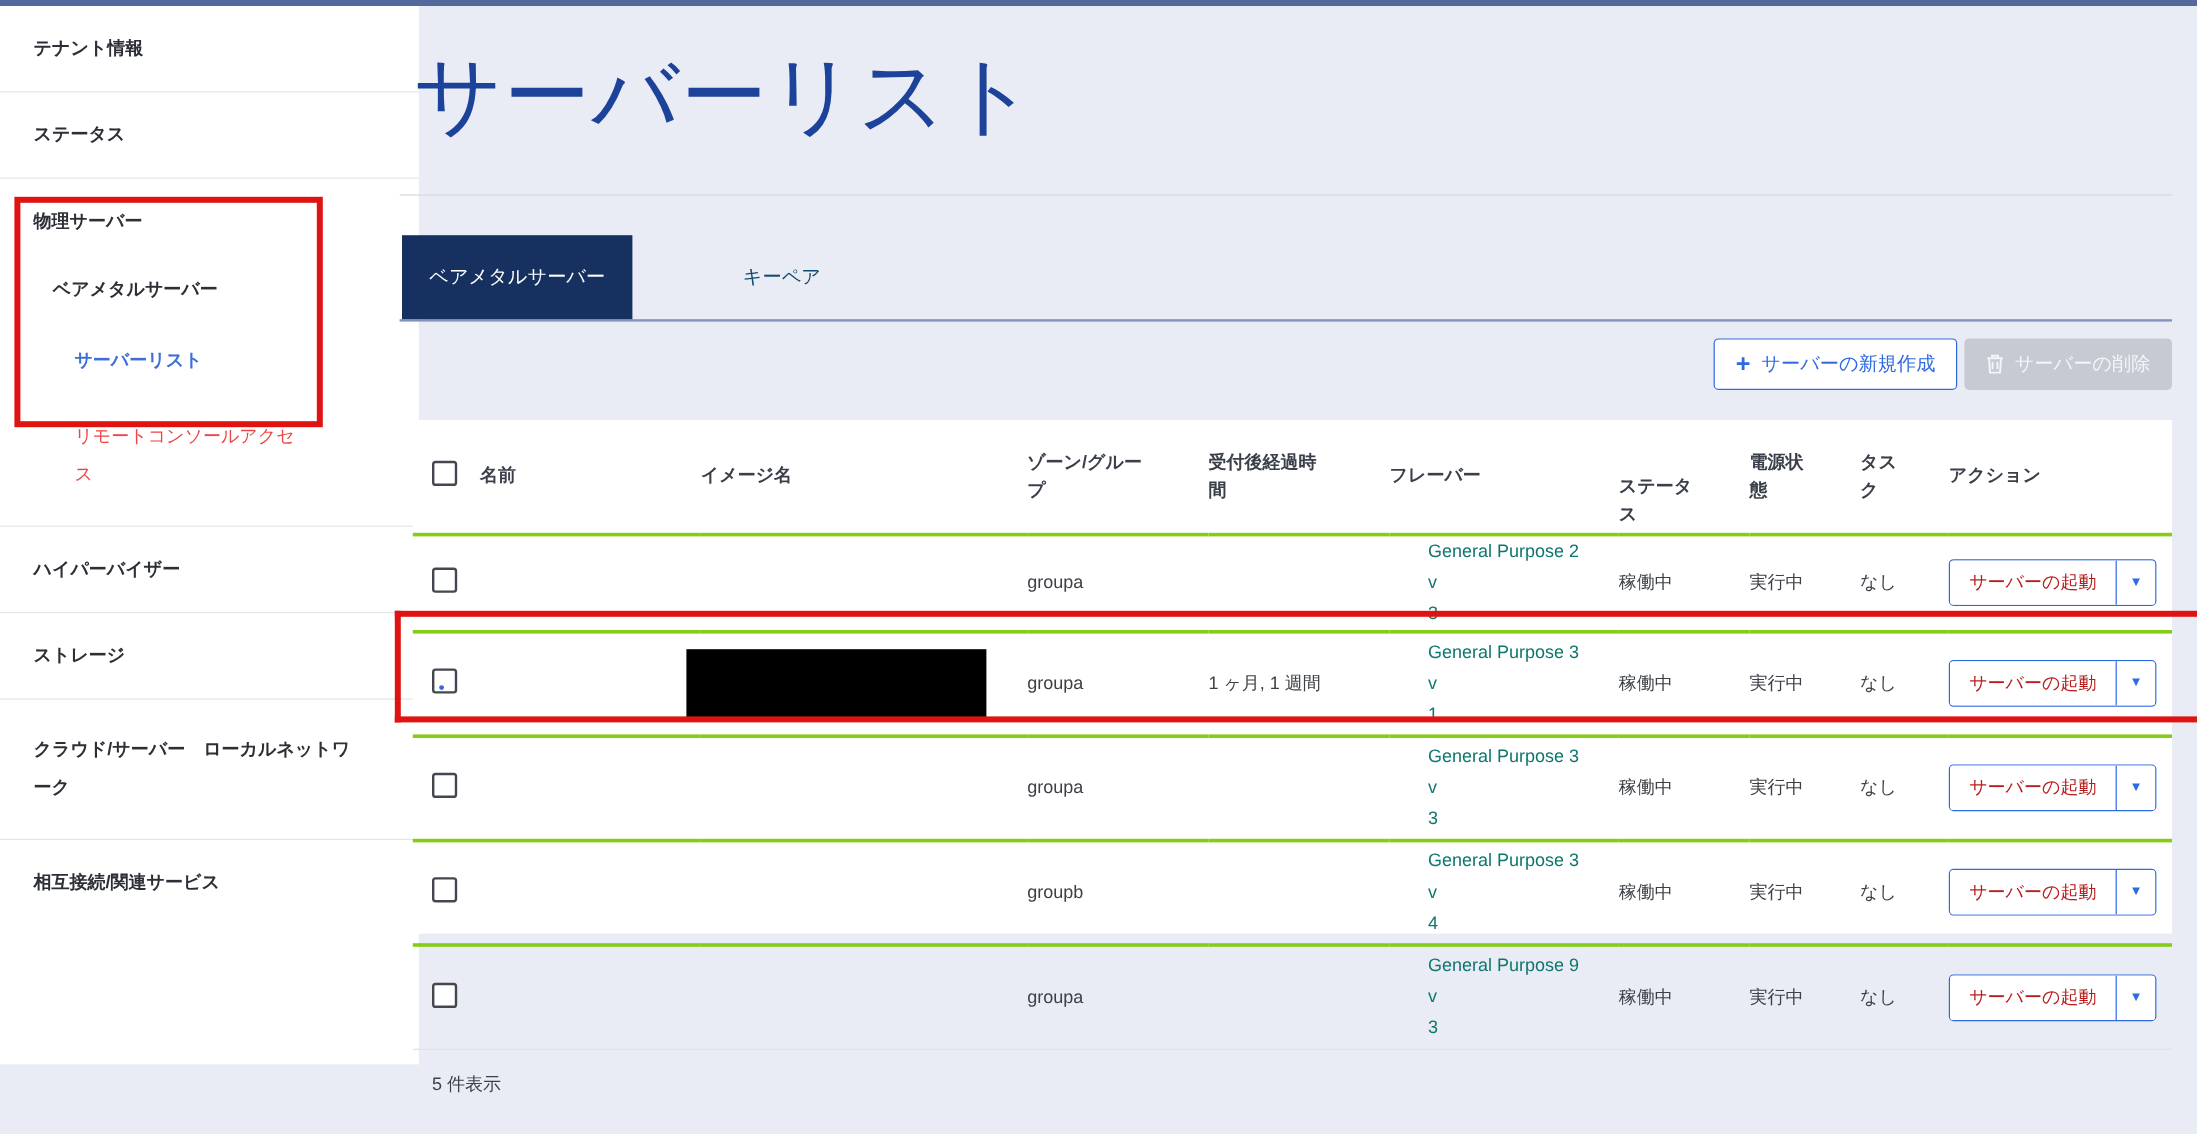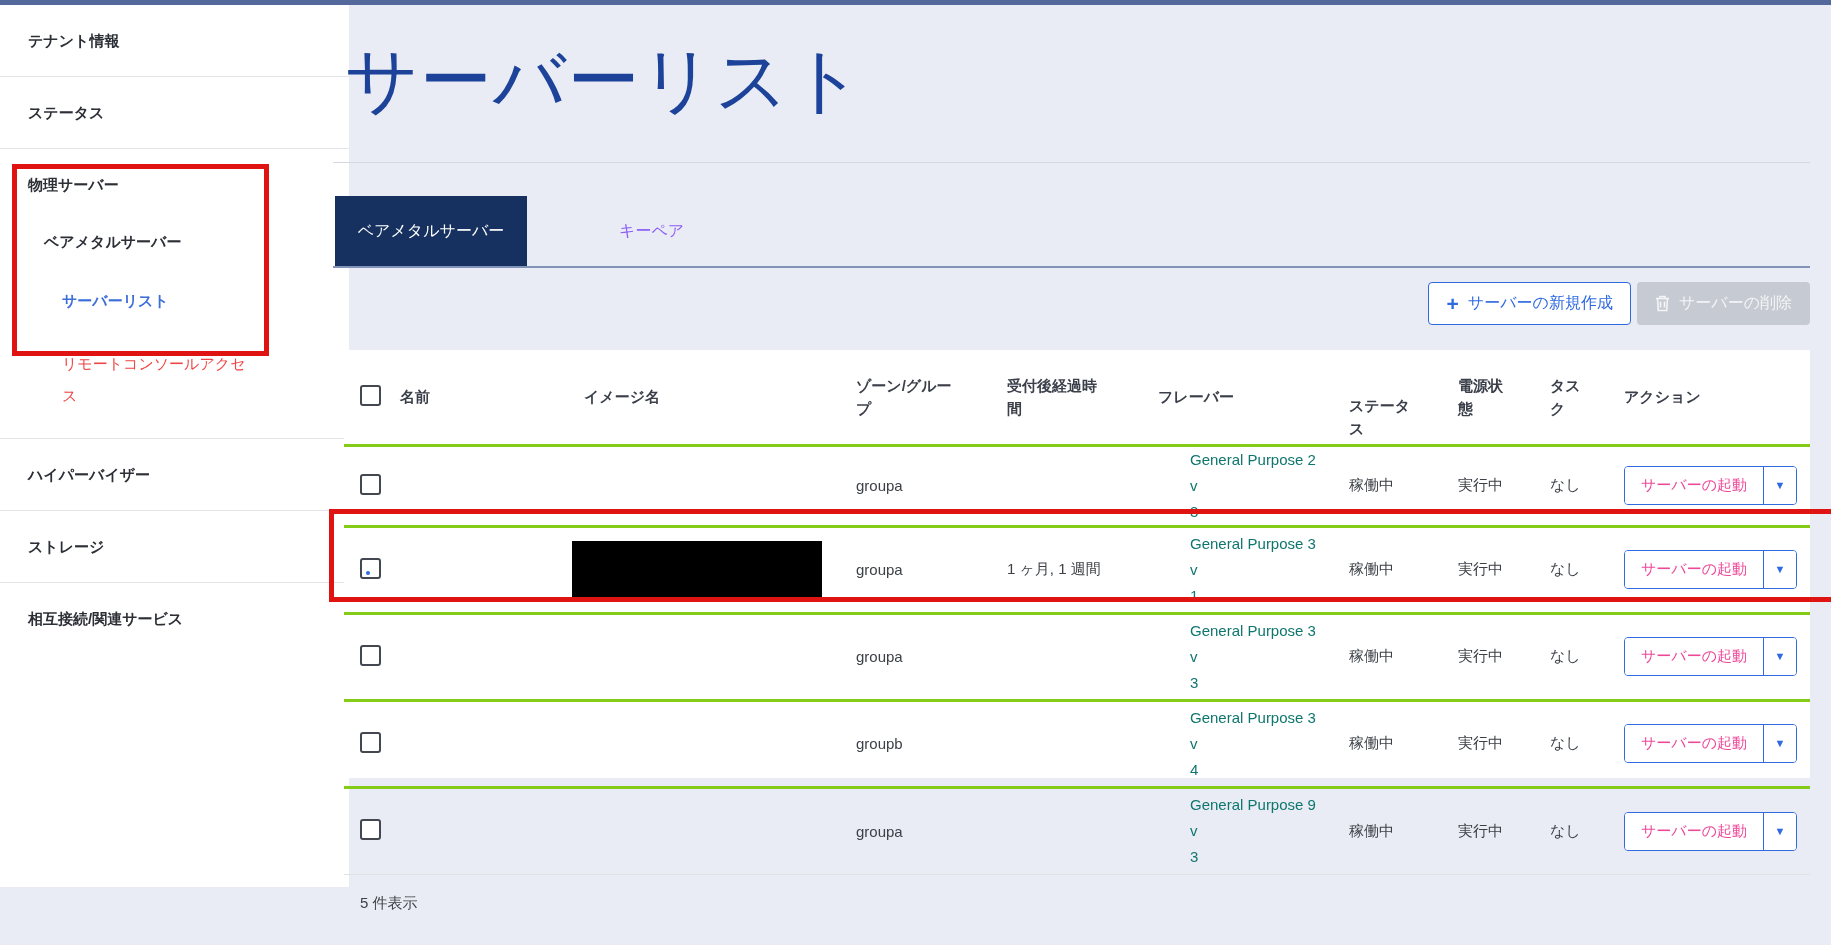--- a/index.html
+++ b/index.html
@@ -43,21 +43,21 @@
     display:flex; align-items:stretch;
   }
   .tab {
     display:flex; align-items:center; justify-content:center;
     font-size:16px; cursor:pointer;
   }
   .tab.active {
     margin-left:2px; width:192px;
     background:#16315f; color:#ffffff;
   }
-  .tab.plain { color:#8b5cf6; padding:0 46px; margin-left:46px;text-align:center; }
+  .tab.plain { color:#0c4a6e; padding:0 46px; margin-left:46px;text-align:center; }
 
   .actions {
     position:absolute; top:277px; right:21px;
     display:flex; gap:6px;
   }
   .btn { height:43px; font-size:16px; border-radius:4px; display:inline-flex; align-items:center; cursor:pointer; font-family:inherit; }
   .btn-create { background:#ffffff; border:1px solid #2f6ae0; color:#2f6ae0; padding:0 17px; }
   .btn-create .plus { font-size:21px; font-weight:900; margin-right:9px; line-height:1; }
   .btn-delete { background:#c6cad2; border:none; color:#f4f5f7; padding:0 18px; }
   .btn-delete svg { margin-right:9px; }
@@ -85,21 +85,21 @@
   .flavor div { color:#0f766e; line-height:26px; cursor:pointer;margin-left:32px; }
   .checkbox {
     display:inline-block; width:21px; height:21px;
     border:2px solid #424750; border-radius:3px; background:#fff; cursor:pointer;
   }
   .redacted { display:block; width:250px; height:58px; margin-left:-12px; background:#000; }
   .cb-cell { position:relative; }
 
   .split-btn { display:inline-flex; border:1px solid #2f6ae0; border-radius:4px; background:#fff; overflow:hidden; }
   .split-main {
-    background:#fff; border:none; color:#ec4899; font-size:15px;
+    background:#fff; border:none; color:#b91c1c; font-size:15px;
     padding:9px 16px; cursor:pointer; font-family:Liberation Mono, monospace; white-space:nowrap;
   }
   .split-caret {
     background:#fff; border:none; border-left:1px solid #2f6ae0;
     width:33px; display:flex; align-items:center; justify-content:center; cursor:pointer;
   }
   .split-caret .caret { color:#2f6ae0; font-size:11px; line-height:1; }
 
   .tfooter { border-top:1px solid #e2e2e2; padding:19px 16px 26px; font-size:15px; color:#3d4147; }
 
@@ -126,20 +126,23 @@
     <div class="s-item">物理サーバー</div>
     <div class="s-item lvl2">ベアメタルサーバー</div>
     <div class="s-item lvl3 active">サーバーリスト</div>
     <div class="s-item lvl3 muted">リモートコンソールアクセス</div>
   </div>
   <div class="side-sec">
     <div class="s-item">ハイパーバイザー</div>
   </div>
   <div class="side-sec">
     <div class="s-item">ストレージ</div>
+  </div>
+  <div class="side-sec">
+    <div class="s-item wrap2">クラウド/サーバー　ローカルネットワーク</div>
   </div>
   <div class="side-sec">
     <div class="s-item">相互接続/関連サービス</div>
   </div>
 </aside>
 
 <main class="main">
   <h1 class="page-title">サーバーリスト</h1>
   <div class="title-divider"></div>
 

